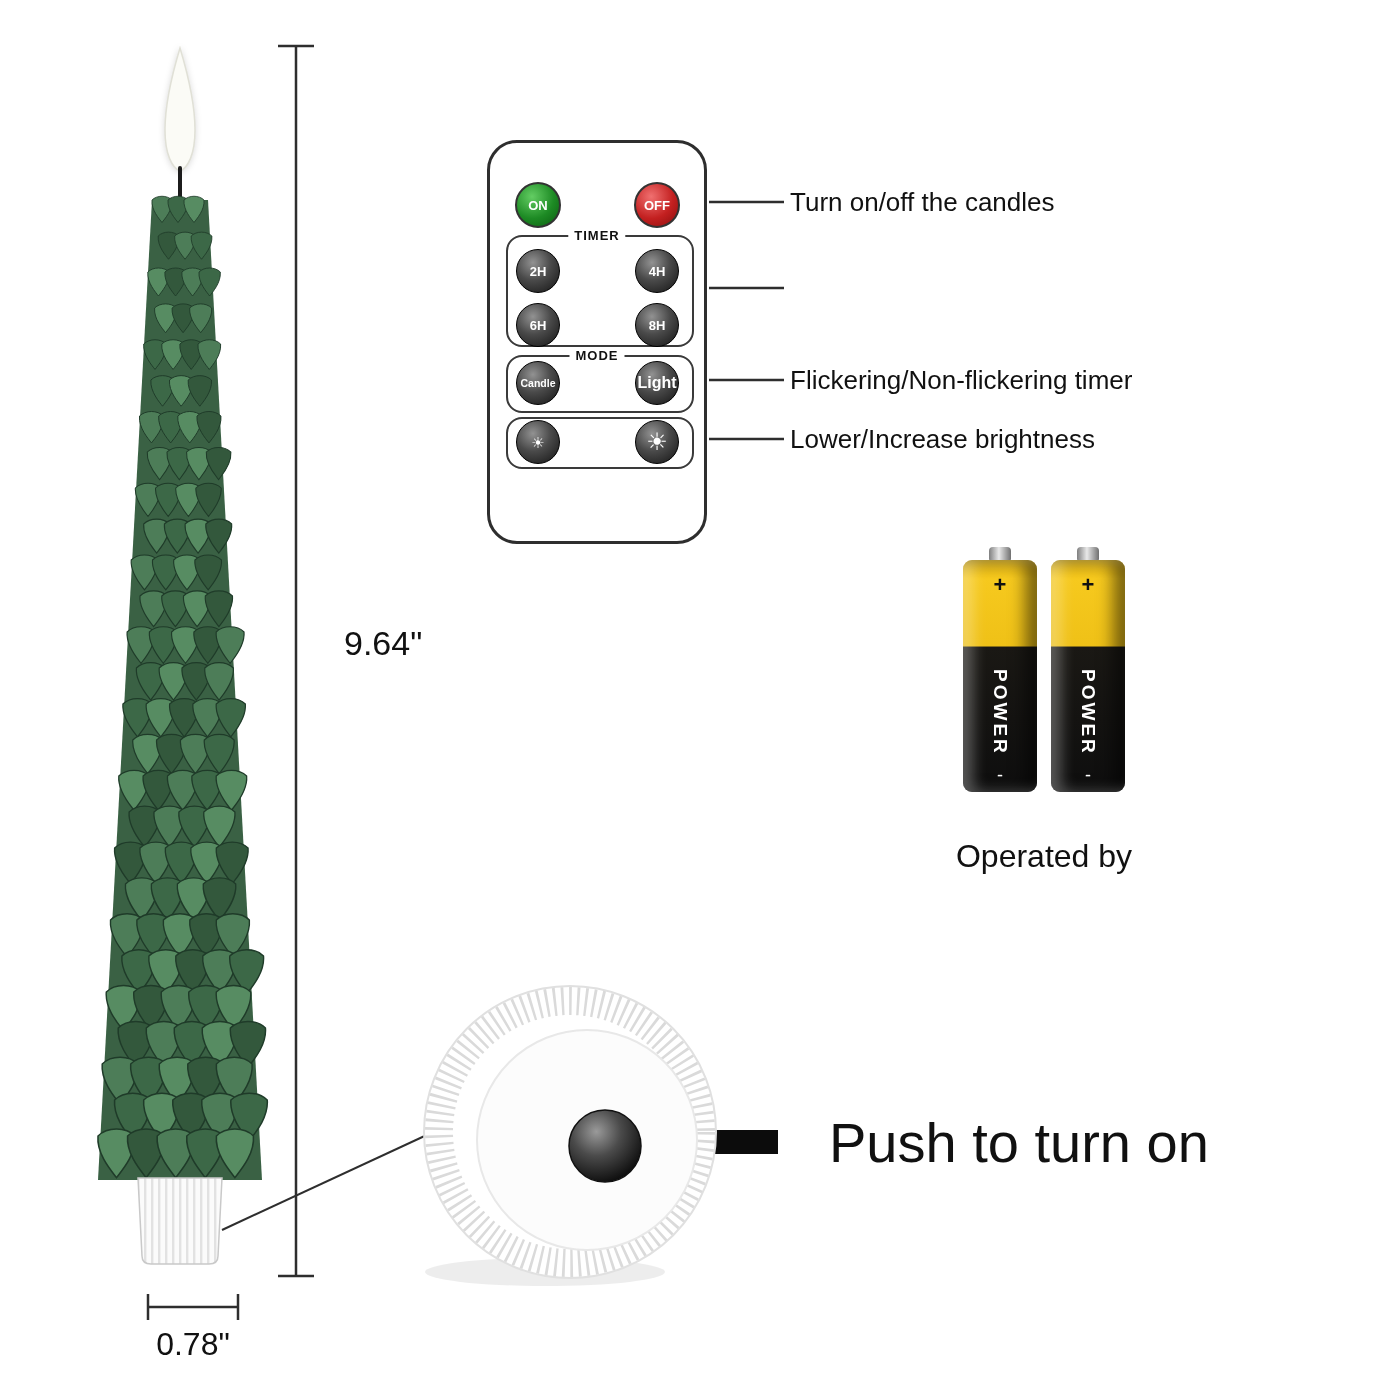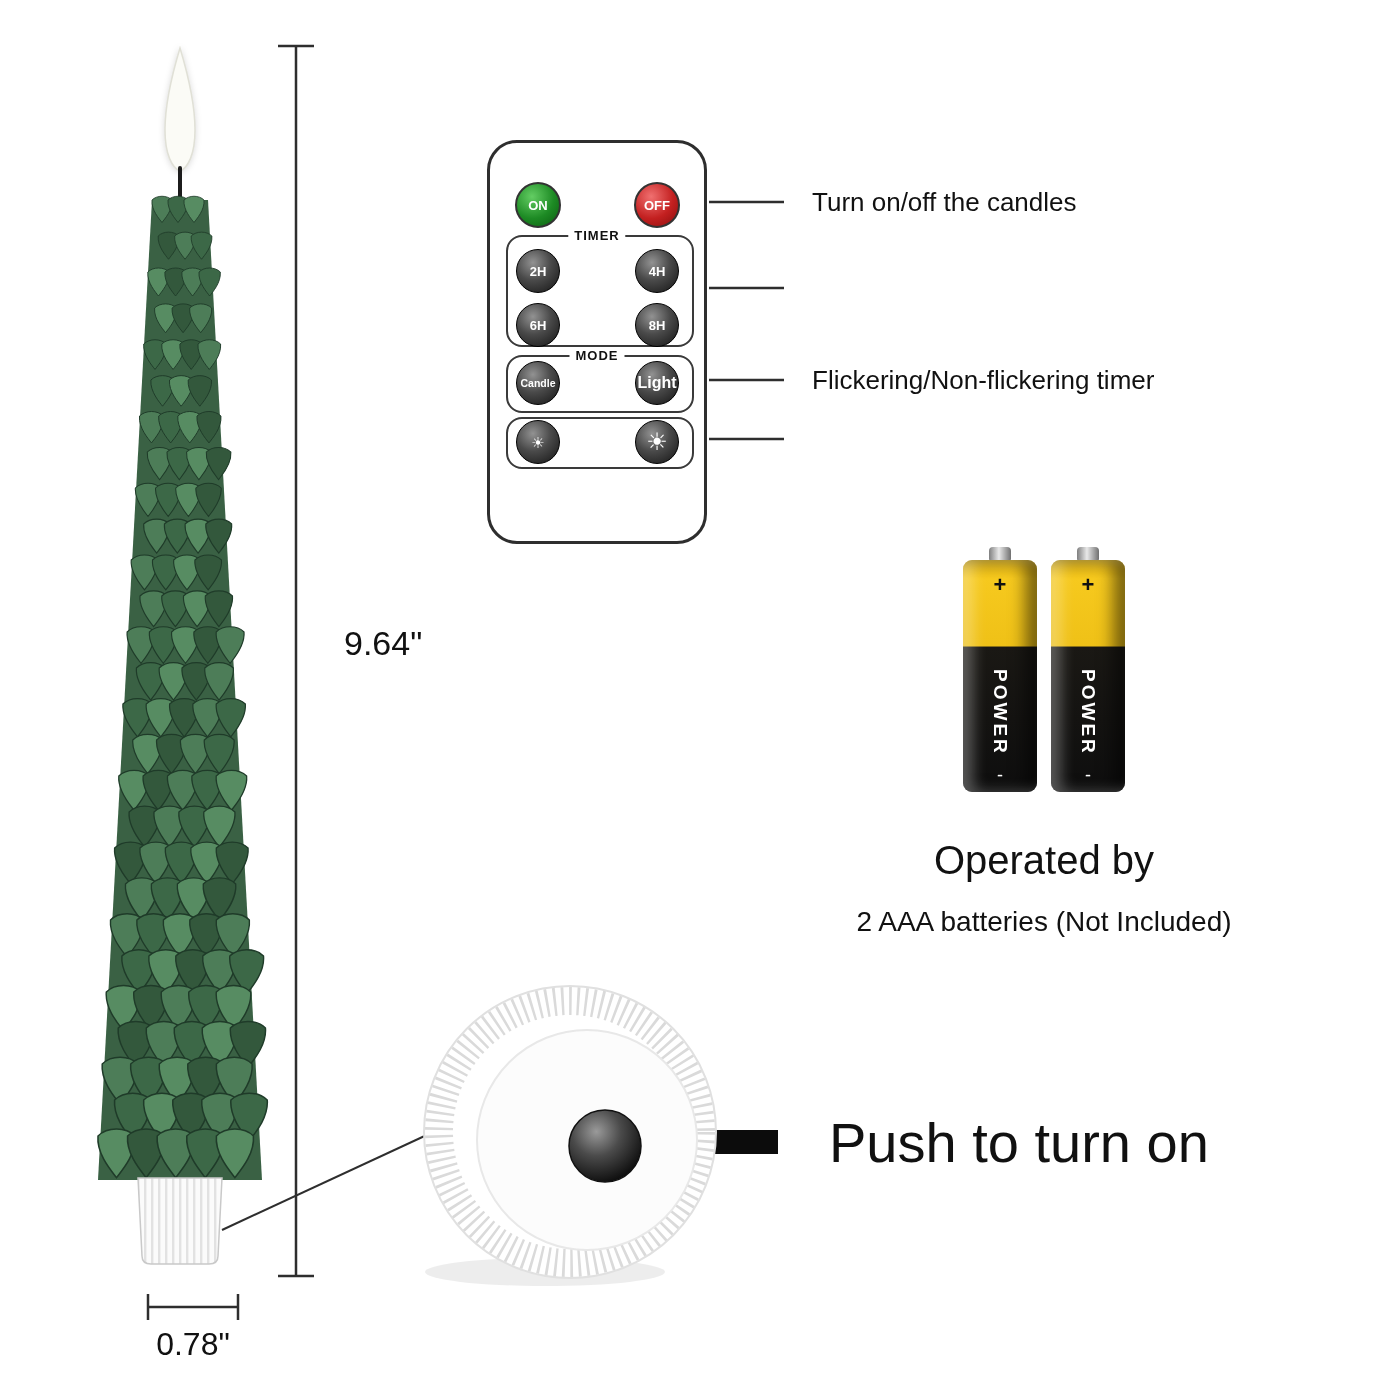--- a/index.html
+++ b/index.html
@@ -31,21 +31,21 @@
   .rgroup {
     position:absolute; border:2px solid #3a3a3a; border-radius:16px; box-sizing:border-box;
   }
   .rlabel {
     position:absolute; left:50%; transform:translate(-50%,-50%);
     background:#ffffff; padding:0 6px; font-size:13px; font-weight:bold; letter-spacing:1px;
   }
 
   
   .callout-text {
-    position:absolute; left:812px; height:34px; line-height:34px; font-size:26px; white-space:nowrap;
+    position:absolute; left:790px; height:34px; line-height:34px; font-size:26px; white-space:nowrap;
   }
   .dim-label { position:absolute; font-size:34px; white-space:nowrap; }
 
   
   .battery {
     position:absolute; width:74px; height:232px; border-radius:9px;
     background:linear-gradient(180deg, #d9ad10 0%, #f6c91e 8%, #efc117 37%, #1a1814 37.6%, #0e0e0e 100%);
     box-shadow: inset 10px 0 14px rgba(255,255,255,.30), inset -12px 0 16px rgba(0,0,0,.5);
   }
   .bat-plus  { position:absolute; top:12px; width:100%; text-align:center; color:#111; font-size:22px; font-weight:bold; }
@@ -53,21 +53,21 @@
     position:absolute; top:37%; bottom:14px; left:0; right:0;
     display:flex; align-items:center; justify-content:center;
     writing-mode:vertical-rl; color:#fff; font-size:19px; font-weight:bold; letter-spacing:3px;
   }
   .bat-minus { position:absolute; bottom:6px; width:100%; text-align:center; color:#fff; font-size:18px; }
   .bat-nub {
     position:absolute; width:22px; height:14px; border-radius:4px 4px 2px 2px;
     background:linear-gradient(90deg, #7f7f7f, #e9e9e9 45%, #707070);
   }
 
-  .operated-by { position:absolute; left:874px; top:838px; width:340px; text-align:center; font-size:40px; }
+  .operated-by { position:absolute; left:874px; top:838px; width:340px; text-align:center; font-size:32px; }
   .battery-note { position:absolute; left:824px; top:906px; width:440px; text-align:center; font-size:28px; }
   .push-label { position:absolute; left:798px; top:1110px; font-size:56px; white-space:nowrap;margin-left:31px; }
 </style>
 </head>
 <body>
 
 <div class="canvas">
 
   <svg class="lines" width="1400" height="1400" viewBox="0 0 1400 1400">
     <g stroke="#2e2e2e" stroke-width="2.5">
@@ -236,35 +236,35 @@
     <div class="rbtn dark fs10" style="left:48px;  top:240px;">Candle</div>
     <div class="rbtn dark fs12" style="left:167px; top:240px;">Light</div>
 
     <div class="rgroup" style="left:16px; top:274px; width:188px; height:52px;"></div>
     <div class="rbtn dark sun-sm" style="left:48px;  top:299px;">☀</div>
     <div class="rbtn dark sun-lg" style="left:167px; top:299px;">☀</div>
   </div>
 
   <div class="callout-text" style="top:185px;">Turn on/off the candles</div>
   <div class="callout-text" style="top:363px;">Flickering/Non-flickering timer</div>
+  <div class="callout-text" style="top:422px;">Lower/Increase brightness</div>
 
   <div class="bat-nub" style="left:989px;  top:547px;"></div>
   <div class="bat-nub" style="left:1077px; top:547px;"></div>
   <div class="battery" style="left:963px; top:560px;">
     <div class="bat-plus">+</div>
     <div class="bat-brand">POWER</div>
     <div class="bat-minus">-</div>
   </div>
   <div class="battery" style="left:1051px; top:560px;">
     <div class="bat-plus">+</div>
     <div class="bat-brand">POWER</div>
     <div class="bat-minus">-</div>
   </div>
   <div class="operated-by">Operated by</div>
-  <div class="battery-note">2 AAA batteries (Not Included)</div>
 
   <svg class="closeup" style="left:415px; top:980px;" width="330" height="320" viewBox="0 0 330 320">
     <defs>
       <radialGradient id="knobG" cx="38%" cy="30%" r="75%">
         <stop offset="0" stop-color="#9a9a9a"></stop>
         <stop offset="0.45" stop-color="#4b4b4b"></stop>
         <stop offset="1" stop-color="#0a0a0a"></stop>
       </radialGradient>
     </defs>
     <ellipse cx="130" cy="292" rx="120" ry="14" fill="rgba(0,0,0,0.07)"></ellipse>

